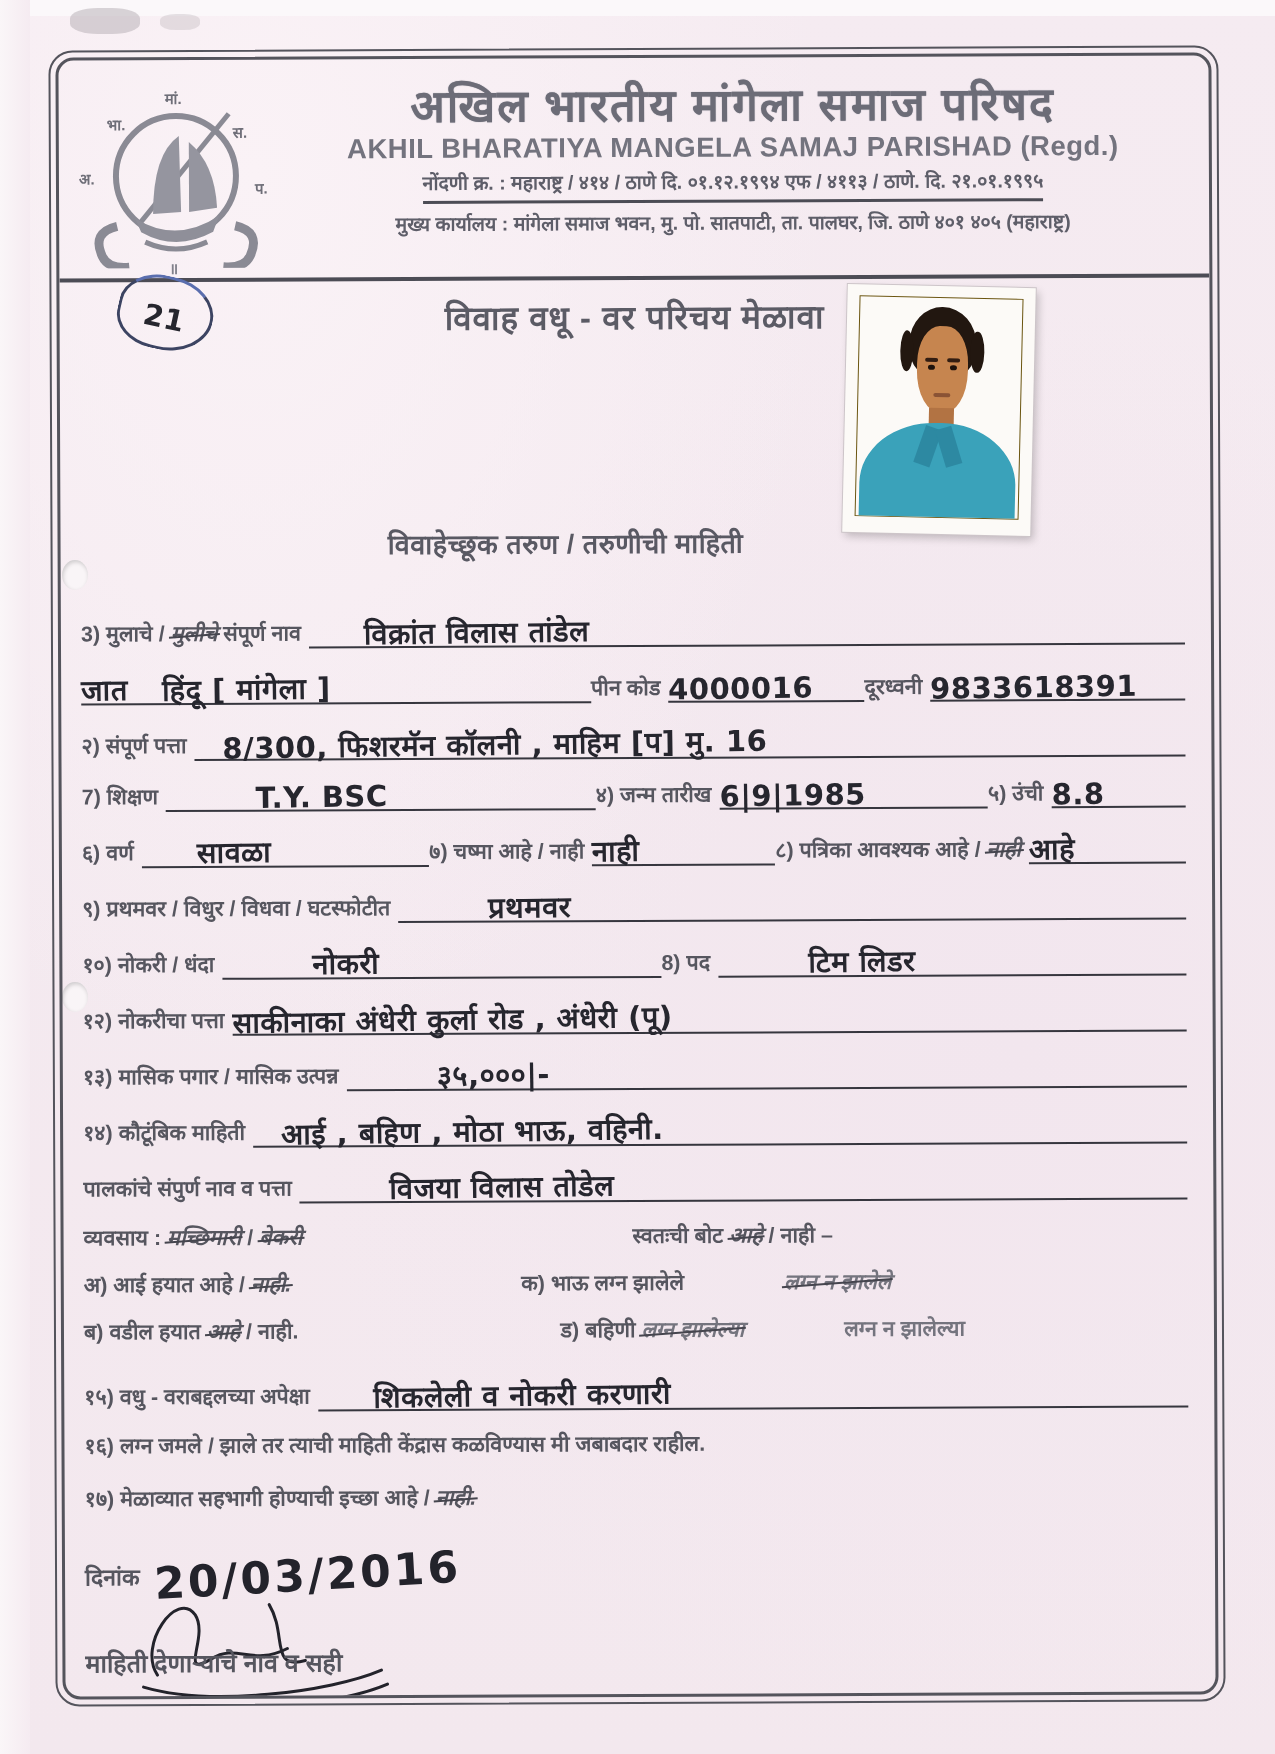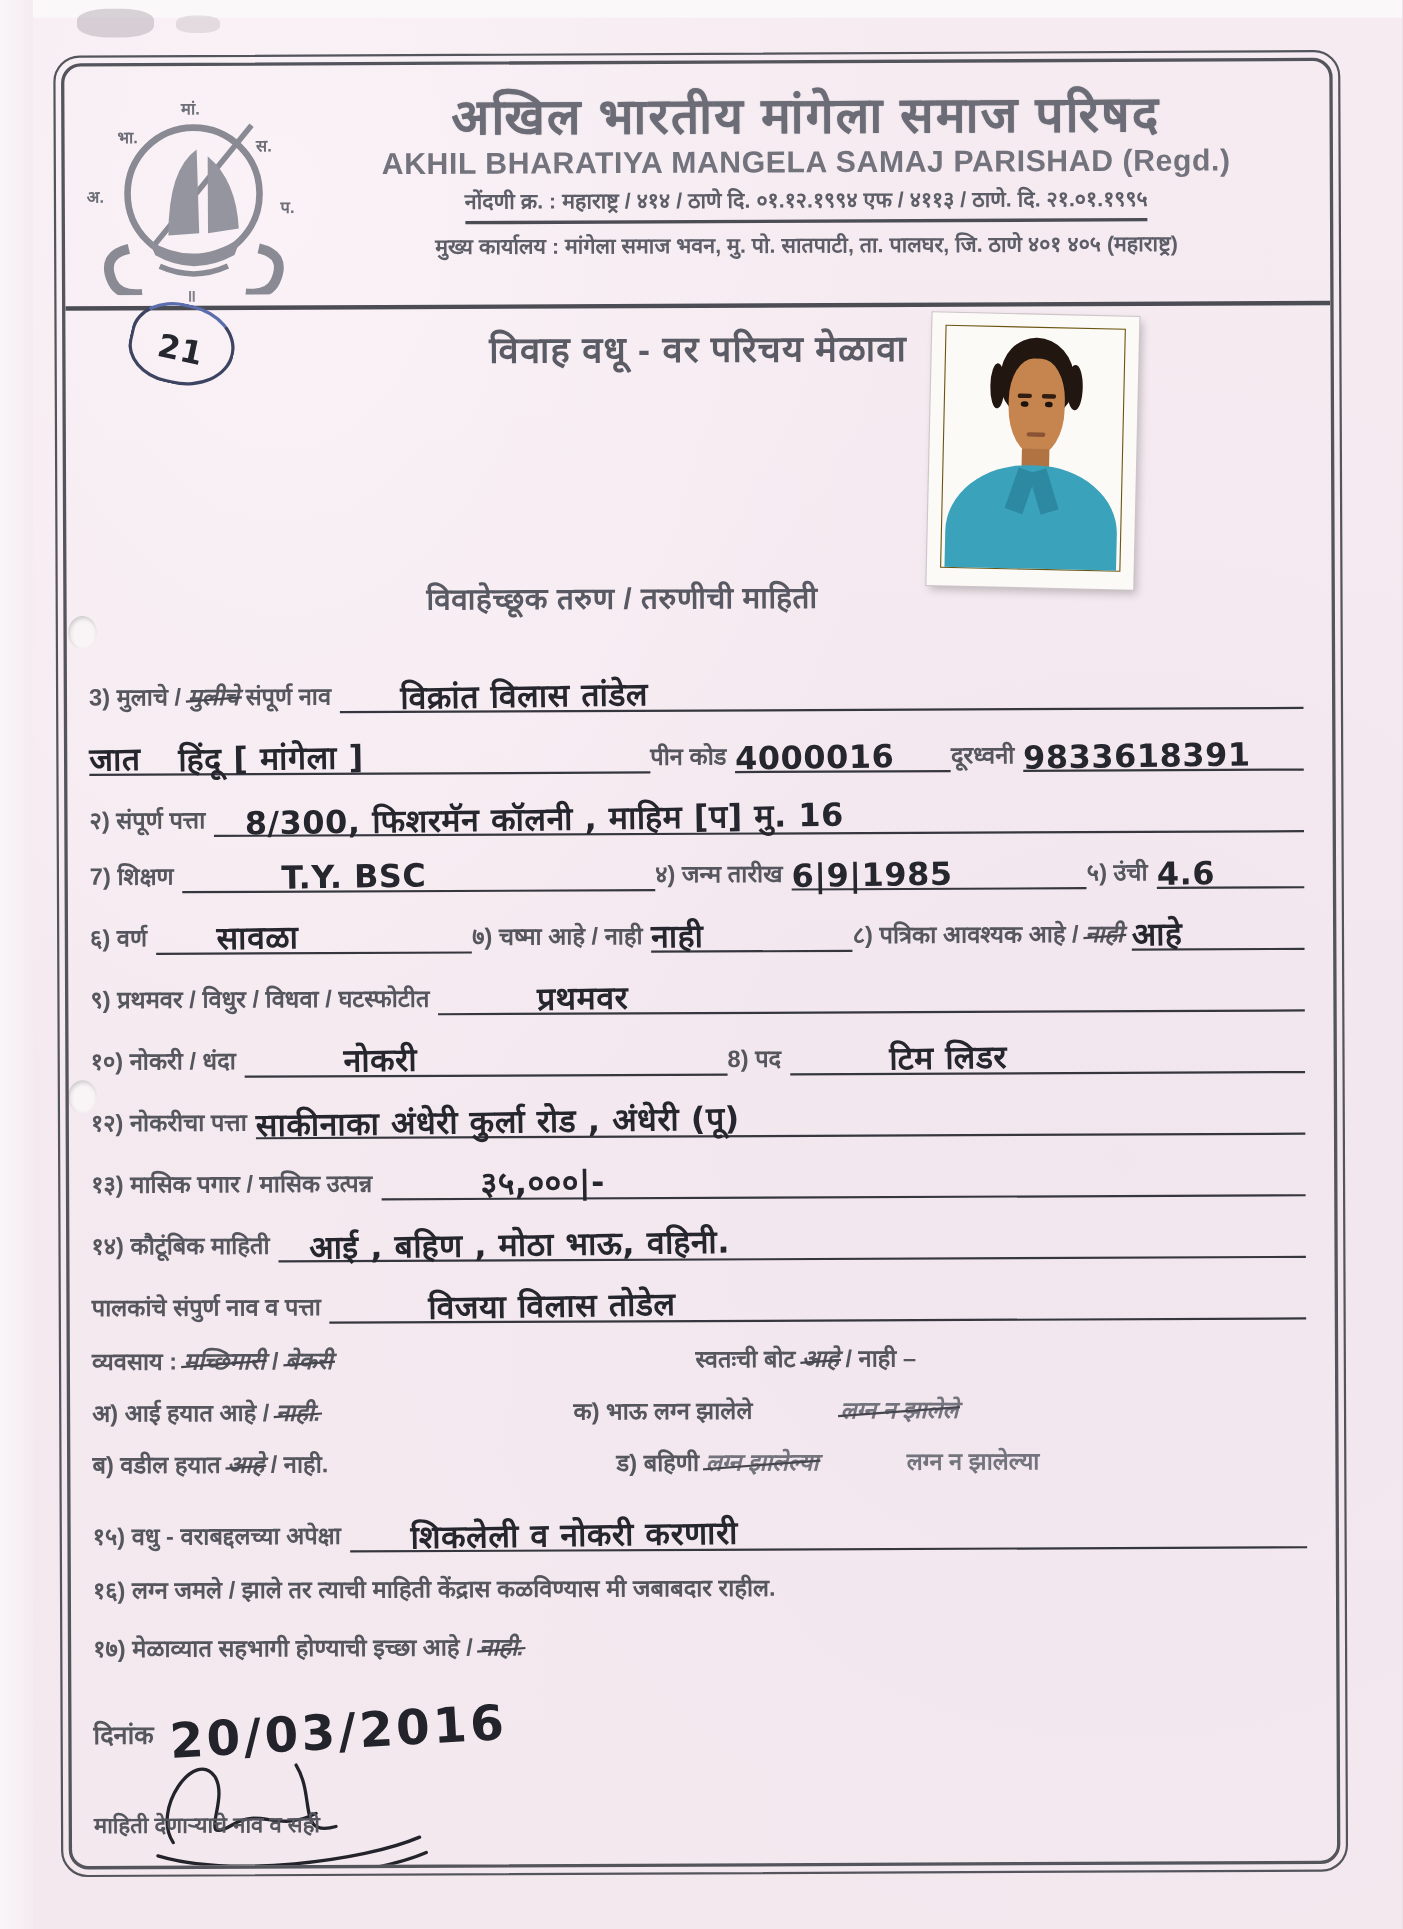--- a/index.html
+++ b/index.html
@@ -100,29 +100,29 @@
   .lbl { white-space:nowrap; padding:0 8px 2px 0; }
   .fill { flex:1; border-bottom:2.5px solid #36363e; min-width:30px; }
   .hw { font-family:"DejaVu Sans","Liberation Sans",sans-serif; font-weight:600;
     font-size:29px; color:#26262e; letter-spacing:.5px; position:relative; top:5px;
     display:inline-block; transform:rotate(-.6deg); }
   .indent1 { padding-left:55px; } .indent2 { padding-left:90px; } .indent3 { padding-left:28px; }
   .struck { position:relative;font-style:italic; }
   .struck:after { content:""; position:absolute; left:-2px; right:-2px; top:55%;
     border-top:2.5px solid #45454e; transform:rotate(-4deg); }
   .plain-row { font-size:21.5px; font-weight:bold; margin-top:18px; display:flex; }
-  .col-b { margin-left:330px; } .col-c { margin-left:80px; }
+  .col-b { margin-left:330px; } .col-c { margin-left:100px; }
   .muted { color:#74747e; }
 
   .date-row { display:flex; align-items:center; margin-top:38px; }
   .date-lbl { font-size:23px; font-weight:bold; }
   .date-hw { font-size:44px; font-weight:600; color:#23232b; letter-spacing:3px;
     margin-left:14px; transform:rotate(-3deg); font-family:"DejaVu Sans",sans-serif; }
   .sig-zone { position:relative; height:108px; }
-  .sig-lbl { position:absolute; left:0; top:44px; font-size:20px; font-weight:bold; }
+  .sig-lbl { position:absolute; left:0; top:44px; font-size:25px; font-weight:bold; }
   .sig-svg { position:absolute; left:34px; top:-26px; }
 </style>
 </head>
 <body>
 
 <div class="scan">
   <div class="edge-top"></div>
   <div class="edge-left"></div>
   <div class="blot blot1"></div>
   <div class="blot blot2"></div>
@@ -194,21 +194,21 @@
           <span class="lbl">२) संपूर्ण पत्ता</span>
           <span class="fill indent3"><span class="hw">8/300, फिशरमॅन कॉलनी , माहिम [प] मु. 16</span></span>
         </div>
 
         <div class="row">
           <span class="lbl">7) शिक्षण</span>
           <span class="fill" style="flex:1.6"><span class="hw indent2">T.Y. BSC</span></span>
           <span class="lbl">४) जन्म तारीख</span>
           <span class="fill" style="flex:1"><span class="hw">6|9|1985</span></span>
           <span class="lbl">५) उंची</span>
-          <span class="fill" style="flex:.5"><span class="hw">4.6</span></span>
+          <span class="fill" style="flex:.5"><span class="hw">8.8</span></span>
         </div>
 
         <div class="row">
           <span class="lbl">६) वर्ण</span>
           <span class="fill" style="flex:1.1"><span class="hw indent1">सावळा</span></span>
           <span class="lbl">७) चष्मा आहे / नाही</span>
           <span class="fill" style="flex:.7"><span class="hw">नाही</span></span>
           <span class="lbl"><span>८) पत्रिका आवश्यक आहे /</span>
             <span class="struck">नाही</span></span>
           <span class="fill" style="flex:.6"><span class="hw">आहे</span></span>

